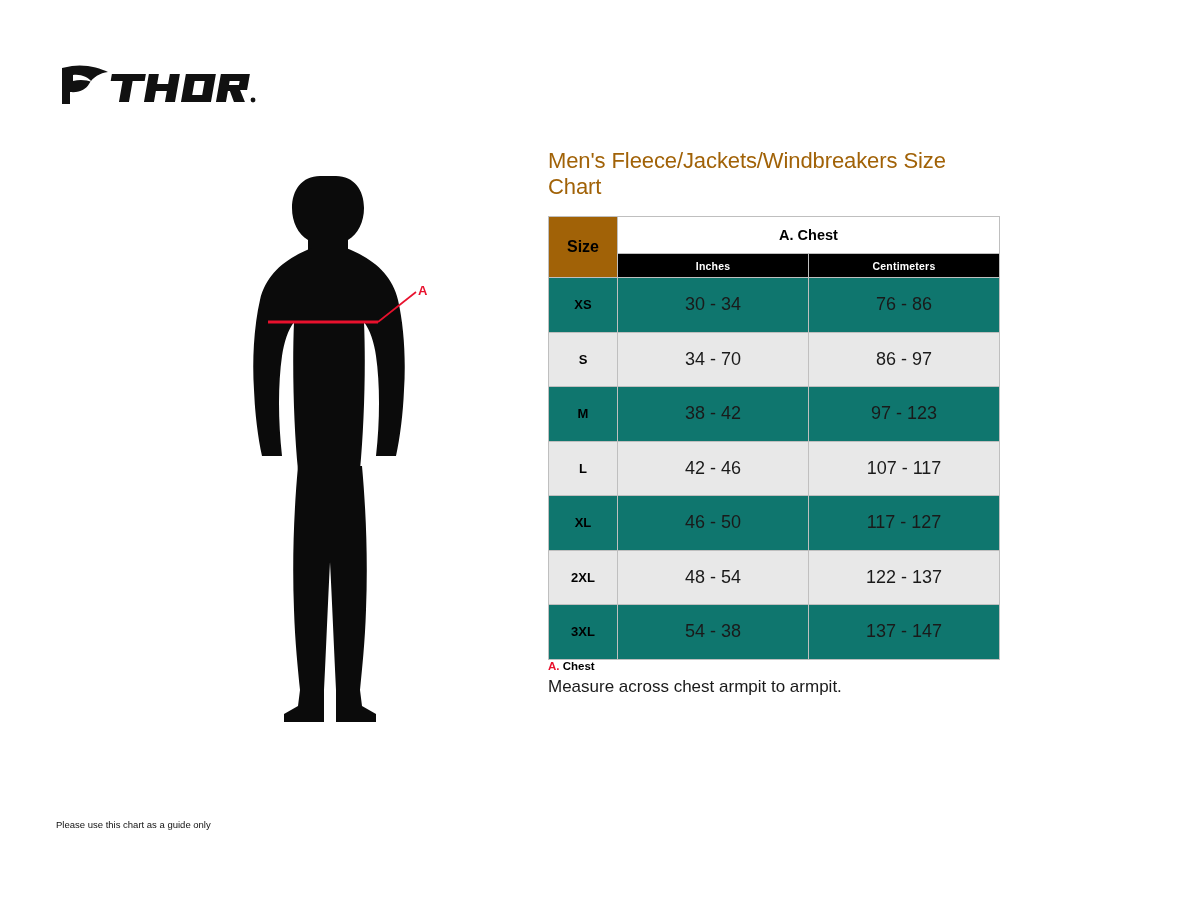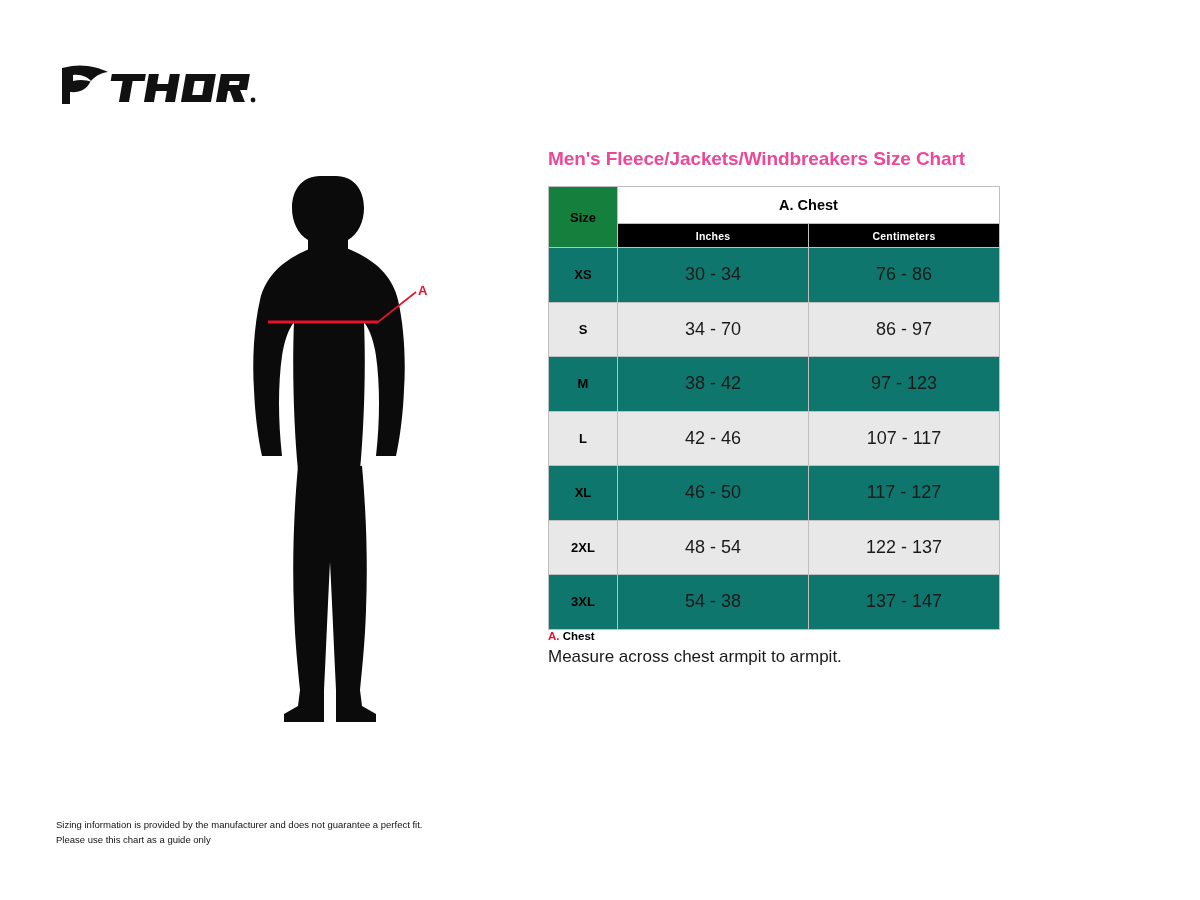--- a/index.html
+++ b/index.html
@@ -48,44 +48,44 @@
 
   
   .right-col {
     position: absolute;
     left: 548px;
     top: 148px;
     width: 452px;
   }
 
   .chart-title {
-    font-size: 19px;
-    font-weight: bold;
-    color: #ec4899;
+    font-size: 22px;
+    font-weight: normal;
+    color: #a16207;
     margin: 0 0 16px 0;
     letter-spacing: -.1px;
   }
 
   table.size-chart {
     border-collapse: collapse;
     width: 452px;
     table-layout: fixed;
   }
   table.size-chart td, table.size-chart th {
     border: 1px solid #bfbfbf;
     padding: 0;
     text-align: center;
     vertical-align: middle;
   }
 
   .hdr-size {
     width: 68px;
-    font-size: 13px;
-    font-weight: bold;
-    background: #15803d;
+    font-size: 16px;
+    font-weight: bold;
+    background: #a16207;
     height: 60px;
   }
   .hdr-group {
     font-size: 14.5px;
     font-weight: bold;
     background: #ffffff;
     height: 34px;
   }
   .hdr-unit {
     background: #000000;
@@ -237,15 +237,14 @@
     <div class="measure-item-label">
       <span class="letter">A.</span>
       <span>Chest</span>
     </div>
     <div class="measure-item-text">Measure across chest armpit to armpit.</div>
   </div>
 
 </div>
 
 <div class="footer">
-  <div>Sizing information is provided by the manufacturer and does not guarantee a perfect fit.</div>
   <div>Please use this chart as a guide only</div>
 </div>
 
 </body></html>

